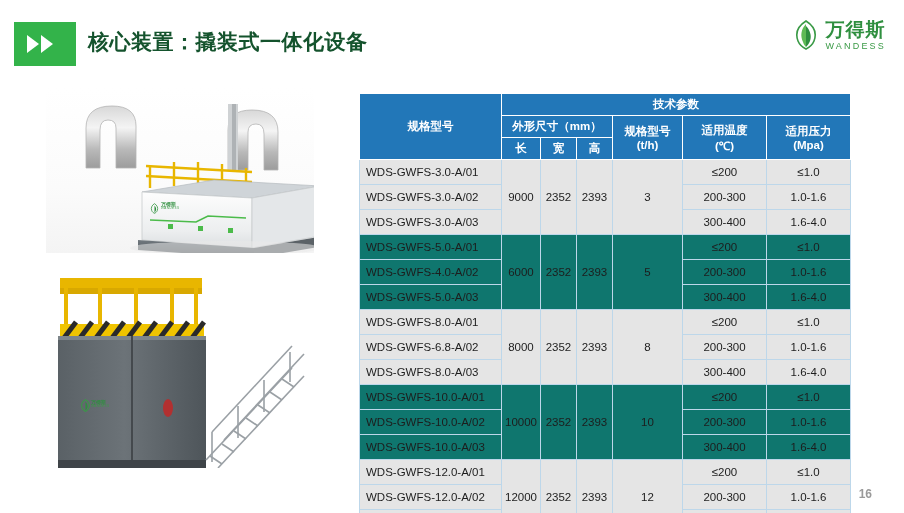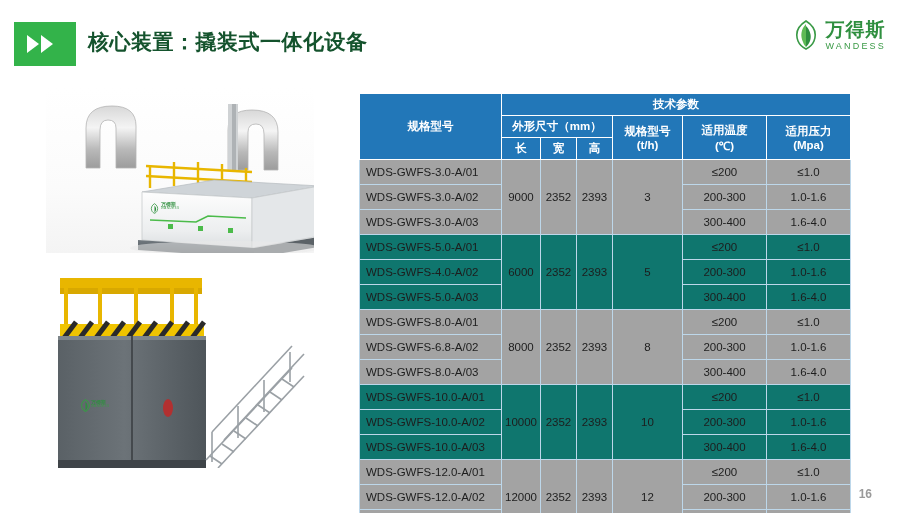--- a/index.html
+++ b/index.html
@@ -150,21 +150,21 @@
   }
   .spec-table td.model {
     text-align: left;
     padding-left: 6px;
     font-size: 11.5px;
   }
   tr.band-alt td {
     background: #0f766e;
   }
   tr.band-plain td {
-    background: #a3a3a3;
+    background: #e5e5e5;
   }
   .col-model { width: 142px; }
   .col-dim   { width: 36px; }
   .col-cap   { width: 70px; }
   .col-temp  { width: 84px; }
   .col-pres  { width: 84px; }
 
   
   .page-number {
     position: absolute;

